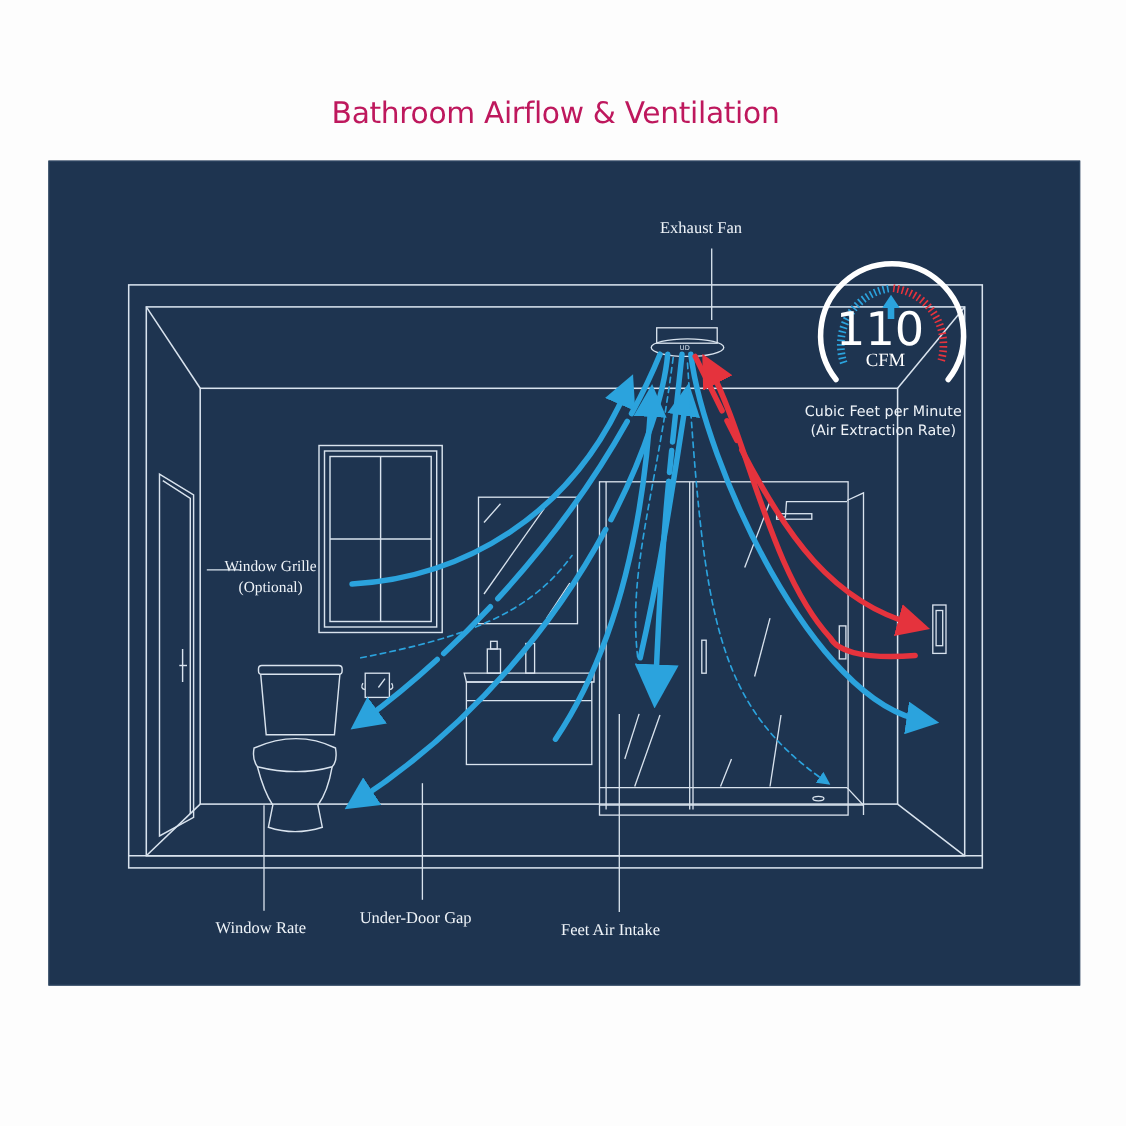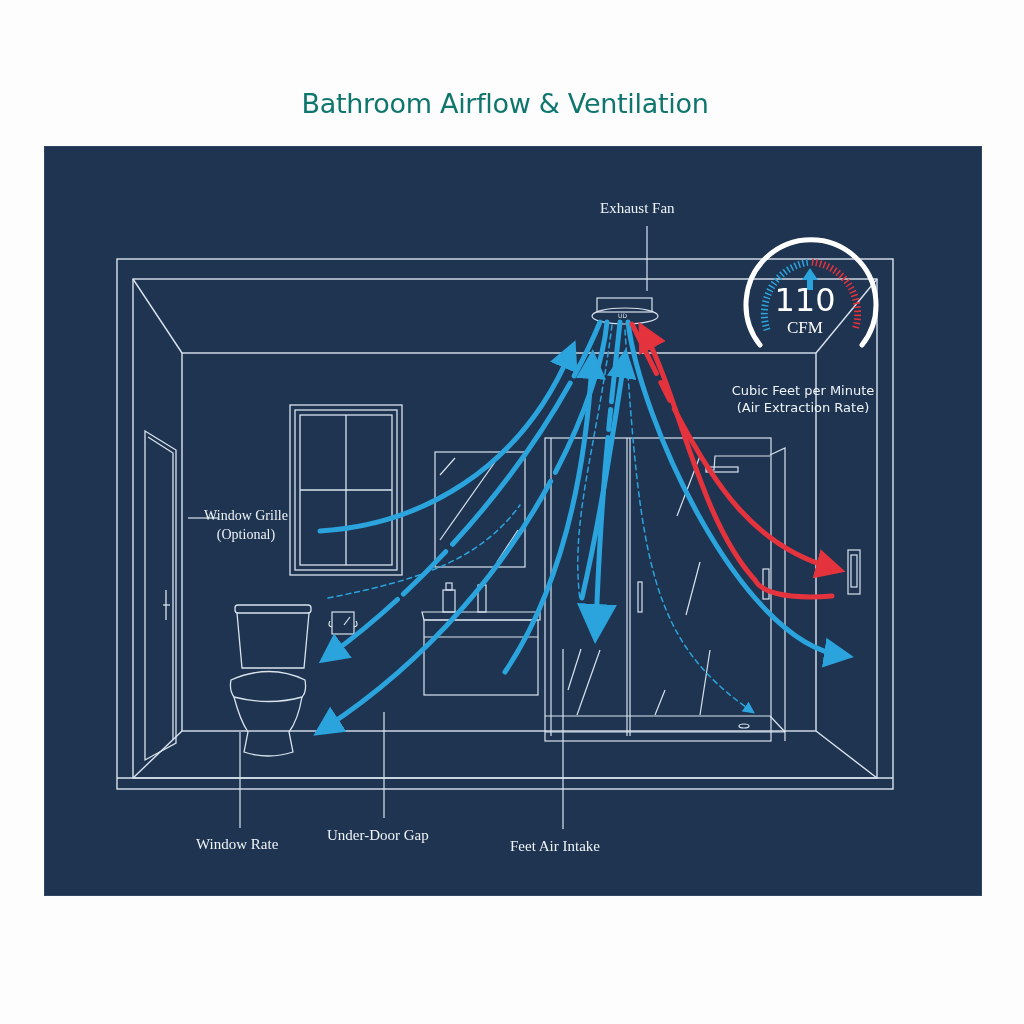--- a/index.html
+++ b/index.html
@@ -3,44 +3,44 @@
   <meta charset="utf-8">
   <style>
     html, body { margin: 0; padding: 0; }
     body {
       width: 1024px; height: 1024px; background: #fdfdfd;
       position: relative; overflow: hidden;
       font-family: "Liberation Sans", "DejaVu Sans", sans-serif;
     }
     .title {
       position: absolute; left: 0; top: 88px; width: 1010px; text-align: center;
-      font-family: "DejaVu Sans", sans-serif; font-size: 27px; color: #0f766e;
+      font-family: "DejaVu Sans", sans-serif; font-size: 27px; color: #be185d;
       letter-spacing: -0.3px;
     }
     .panel {
       position: absolute; left: 44px; top: 146px; width: 936px; height: 748px;
       background: #1e3450; border: 1px solid #2e4763;
     }
     svg.scene { position: absolute; left: 0; top: 0; width: 1024px; height: 1024px; }
     .lbl {
       position: absolute; color: #eef3f8; font-size: 15px; white-space: nowrap;
       font-family: Liberation Serif, serif;
     }
     .lbl.center { text-align: center; }
     .gauge-value {
-      position: absolute; left: 760px; top: 283px; width: 90px; text-align: center;
-      color: #ffffff; font-family: "DejaVu Sans", sans-serif; font-size: 32px; line-height: 34px;
+      position: absolute; left: 760px; top: 283px; width: 90px; 
+      color: #ffffff; font-family: "DejaVu Sans", sans-serif; font-size: 42px; line-height: 34px;
     }
     .gauge-unit {
       position: absolute; left: 760px; top: 318px; width: 90px; text-align: center;
       color: #ffffff; font-family: Liberation Serif, serif; font-size: 17px;
     }
     .gauge-desc {
       position: absolute; left: 728px; top: 366px; width: 150px; text-align: center;
-      color: #eef3f8; font-size: 13px; line-height: 17px; font-family: "DejaVu Sans", sans-serif; margin-top: 16px;
+      color: #eef3f8; font-size: 13px; line-height: 17px; font-family: "DejaVu Sans", sans-serif;
     }
   </style>
 </head>
 <body>
 
 <div class="title">Bathroom Airflow &amp; Ventilation</div>
 
 <div class="panel"></div>
 
 <svg class="scene" viewBox="0 0 1024 1024">

